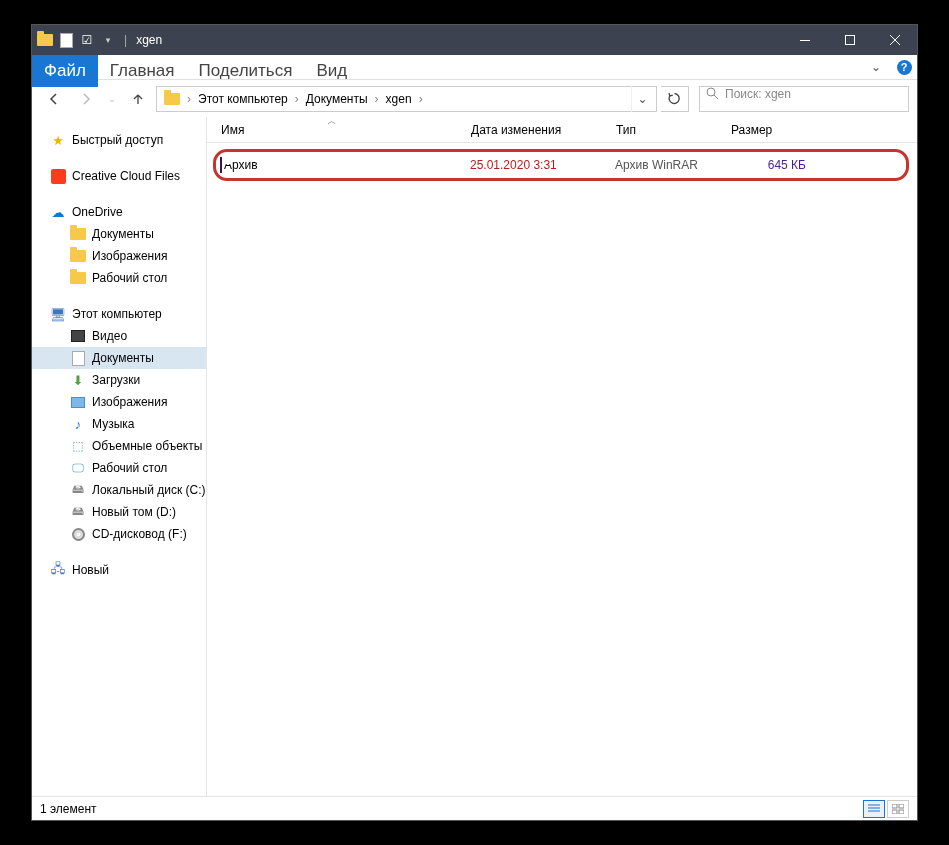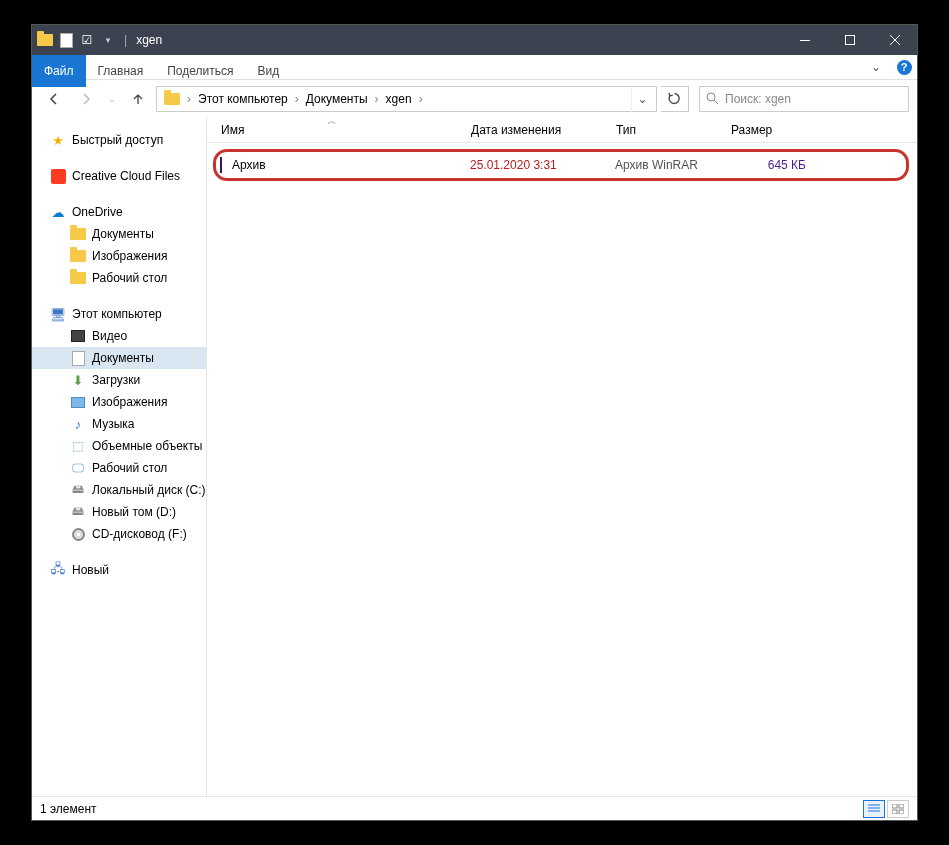--- a/index.html
+++ b/index.html
@@ -6,53 +6,53 @@
 body{background:#000;display:flex;justify-content:center;align-items:flex-start;padding:25px 32px}
 .window{width:885px;height:795px;background:#fff;display:flex;flex-direction:column;box-shadow:0 0 0 1px #555}
 .titlebar{height:30px;background:#3c4250;display:flex;align-items:center;padding:0 0 0 5px}
 .titlebar .tb-icons{display:flex;align-items:center;gap:5px}
 .tb-icon{width:16px;height:16px;display:flex;align-items:center;justify-content:center}
 .tb-sep{color:#aaa;margin:0 3px}
 .titlebar .title{color:#fff;margin-left:6px;font-size:12px}
 .titlebar .spacer{flex:1}
 .win-btn{width:45px;height:30px;display:flex;align-items:center;justify-content:center;color:#fff}
 .ribbon-tabs{height:25px;background:#fff;border-bottom:1px solid #e0e0e0;display:flex;align-items:stretch}
-.ribbon-tab{padding:16px 12px;display:flex;align-items:center;font-size:12px;color:#444}
+.ribbon-tab{padding:16px 12px;display:flex;align-items:center;font-size:17px;color:#444}
 .ribbon-tab.file{background:#1976d2;color:#fff}
 .ribbon-tabs .spacer{flex:1}
 .ribbon-expand{width:30px;display:flex;align-items:center;justify-content:center;color:#555}
 .help-icon{width:26px;display:flex;align-items:center;justify-content:center}
 .addrbar{height:37px;display:flex;align-items:center;padding:4px 8px;gap:4px}
 .nav-btn{width:28px;height:28px;display:flex;align-items:center;justify-content:center;color:#555;border-radius:2px}
 .nav-btn.disabled{color:#bbb}
 .addr-box{flex:1;height:26px;border:1px solid #ccc;display:flex;align-items:center;padding:0 3px;background:#fff}
 .addr-box .crumb{display:flex;align-items:center;padding:0 4px;height:100%}
 .addr-box .crumb-sep{color:#888;padding:0 3px}
 .addr-drop{width:22px;height:26px;display:flex;align-items:center;justify-content:center;color:#555;border-left:1px solid #eee}
 .refresh-btn{width:28px;height:26px;border:1px solid #ccc;border-left:none;display:flex;align-items:center;justify-content:center}
-.search-box{width:210px;height:26px;border:1px solid #ccc;display:flex;align-items:center;padding:0 6px;margin-left:6px;color:#888}
+.search-box{width:210px;height:26px;border:1px solid #ccc;display:flex;padding:0 6px;margin-left:6px;color:#888}
 .search-box .si{margin-right:6px}
 .body{flex:1;display:flex;overflow:hidden}
 .sidebar{width:175px;border-right:1px solid #e5e5e5;padding:12px 0;overflow-y:auto}
 .sb-item{display:flex;align-items:center;height:22px;padding-left:18px;gap:6px;white-space:nowrap;overflow:hidden}
 .sb-item.indent{padding-left:38px}
 .sb-item.selected{background:#d8e6f2}
 .sb-item .ic{width:16px;height:16px;display:flex;align-items:center;justify-content:center}
 .sb-group-gap{height:14px}
 .content{flex:1;display:flex;flex-direction:column}
 .col-headers{height:26px;border-bottom:1px solid #e5e5e5;display:flex;align-items:center;padding-left:14px;color:#444}
 .col{display:flex;align-items:center}
 .col.name{width:250px}
 .col.date{width:145px}
 .col.type{width:115px}
 .col.size{width:76px;}
 .file-row-wrap{margin:6px 8px 0 6px;border:3px solid #c7332d;border-radius:14px;padding:2px 4px}
 .file-row{height:22px;display:flex;align-items:center;padding-left:0}
 .file-row .fc{display:flex;align-items:center}
-.file-row .fc.name{width:250px;gap:10px}
+.file-row .fc.name{width:250px;gap:2px}
 .file-row .fc.date{width:145px;color:#b91c1c}
 .file-row .fc.type{width:115px;color:#555}
 .file-row .fc.size{width:76px;justify-content:flex-end;color:#4c1d95}
 .statusbar{height:24px;border-top:1px solid #e5e5e5;display:flex;align-items:center;padding:0 8px;color:#1a5fb4}
 .statusbar .spacer{flex:1}
 .view-toggle{display:flex;gap:2px}
 .view-btn{width:22px;height:18px;border:1px solid #ccc;display:flex;align-items:center;justify-content:center}
 .view-btn.active{border-color:#1976d2;background:#e8f1fc}
 
 .folder-ic{width:16px;height:12px;background:#f7c948;border-radius:1px;position:relative}

